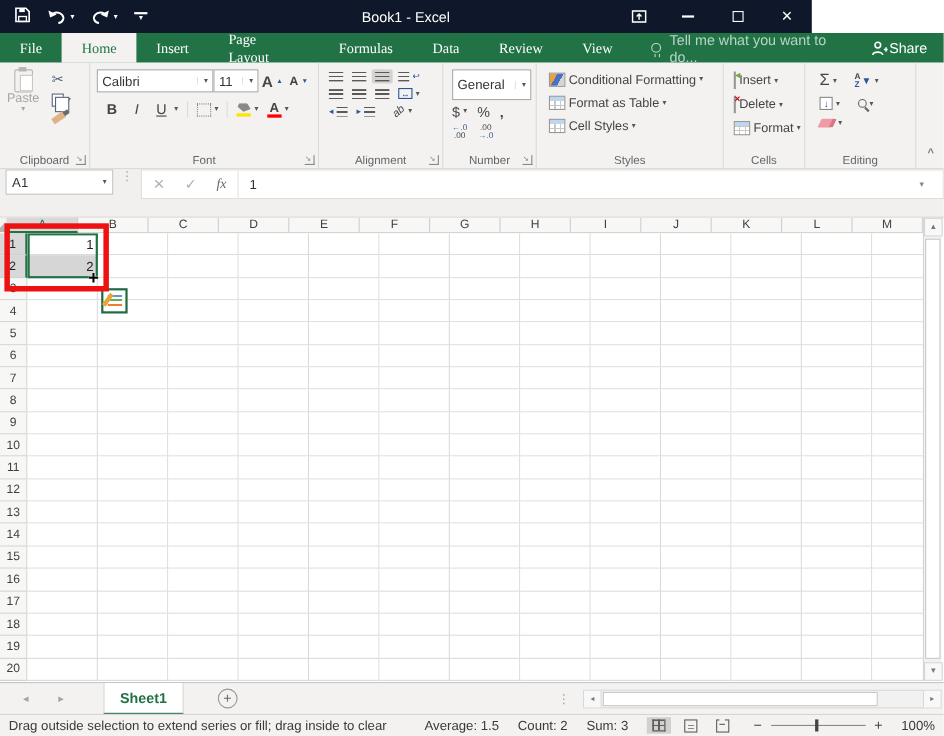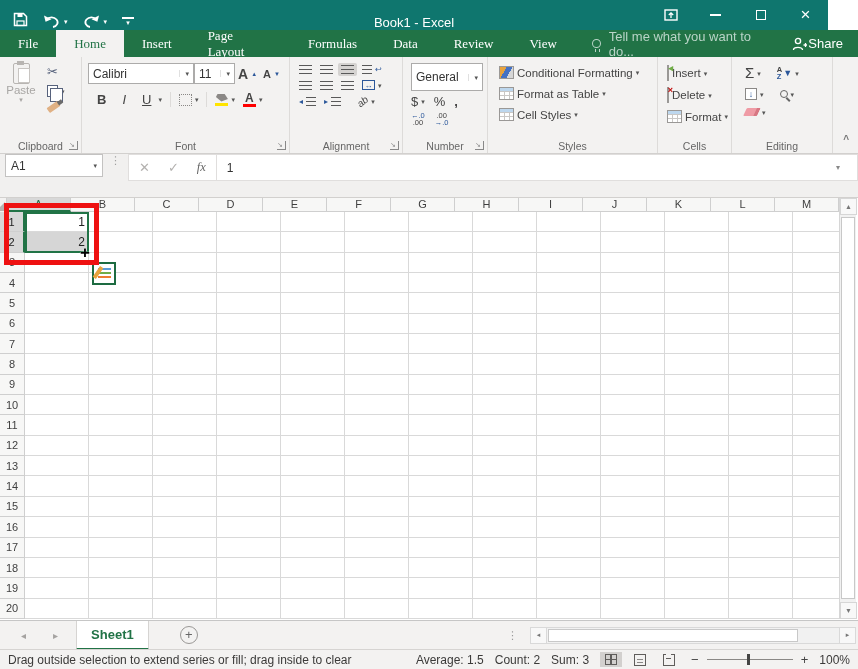--- a/index.html
+++ b/index.html
@@ -1,22 +1,22 @@
 <!DOCTYPE html>
 <html><head>
 <meta charset="utf-8">
 <style>
   * { margin:0; padding:0; box-sizing:border-box; }
   html,body { width:858px; height:669px; }
   body { font-family:"Liberation Sans", sans-serif; font-size:12px; color:#444;
          background:#fff; overflow:hidden; position:relative; }
 
   
-  .titlebar { position:absolute; left:0; top:0; width:828px; height:30px;
-              background:#0f766e; display:flex; align-items:flex-end; color:#fff; }
+  .titlebar { position:absolute; left:0; top:0; width:738px; height:30px;
+              background:#0f172a; display:flex; align-items:center; color:#fff; }
   .qat { display:flex; align-items:center; gap:15px; margin-left:13px; z-index:2; }
   .qat-btn { display:flex; align-items:center; gap:4px; }
   .caret-w { font-size:7px; color:#fff; line-height:1; }
   .qat-custom { width:12px; border-top:2px solid #fff; padding-top:1px;
                 text-align:center; font-size:7px; line-height:5px; }
   .title-text { position:absolute; left:0; right:0; text-align:center; font-size:13px; }
   .winctrl { margin-left:auto; display:flex; align-items:center; height:30px; z-index:2; }
   .winbtn { width:45px; height:30px; display:flex; align-items:center; justify-content:center;
             font-size:14px; color:#fff; }
   .ico-maxbox { width:10px; height:10px; border:1.4px solid #fff; }
@@ -179,38 +179,38 @@
   .vs-btn { width:17px; height:17px; border:1px solid #d6d6d6; background:#f8f8f8; color:#777;
             font-size:7px; display:flex; align-items:center; justify-content:center; }
   .vs-thumb { position:absolute; top:19px; left:1px; width:14px; height:382px;
               background:#fff; border:1px solid #c8c8c8; }
   .vs-down { position:absolute; bottom:0; }
 
   
   .sheetbar { position:absolute; top:620px; left:0; width:858px; height:29px; background:#f3f2f1;
               border-top:1px solid #c6c6c6; display:flex; align-items:center; font-size:13px; }
   .snav { display:flex; gap:27px; padding-left:21px; color:#a5a3a1; font-size:10px; }
-  .stab { margin-left:18px; height:29px; padding:0 14px; background:#fff; display:flex; align-items:center;
+  .stab { margin-left:36px; height:29px; padding:0 14px; background:#fff; display:flex; align-items:center;
           color:#217346; font-weight:bold; border-bottom:2px solid #217346;
           border-left:1px solid #d6d4d2; border-right:1px solid #d6d4d2; }
   .addsheet { margin-left:31px; width:18px; height:18px; border:1px solid #9a9896; border-radius:50%;
               color:#666; font-size:13px; line-height:16px; text-align:center; }
   .sb-dots { margin-left:auto; color:#999; font-size:11px; }
   .hscroll { margin:0 2px 0 12px; width:326px; height:17px; background:#f1f1f1; border:1px solid #d9d9d9;
              display:flex; align-items:center; position:relative; }
   .hs-btn { width:16px; height:15px; border-right:1px solid #d9d9d9; color:#777; font-size:7px;
             display:flex; align-items:center; justify-content:center; background:#f8f8f8; }
   .hs-btn.r { border-right:none; border-left:1px solid #d9d9d9; margin-left:auto; }
   .hs-thumb { width:250px; height:13px; background:#fff; border:1px solid #c8c8c8; margin-left:1px; }
 
   
   .statusbar { position:absolute; top:649px; left:0; width:858px; height:20px; background:#f3f2f1;
                border-top:1px solid #d6d4d2; display:flex; align-items:center; font-size:12px;
                color:#3b3a39; padding:0 8px; }
-  .st-right { margin-left:auto; display:flex; align-items:center; gap:11px; }
+  .st-right { margin-left:auto; display:flex; align-items:center; gap:17px; }
   .viewbtns { display:flex; gap:7px; align-items:center; }
   .vb { padding:2px 5px; display:flex; align-items:center; }
   .vb.active { background:#d2d0ce; }
   .ico-gridview { width:12px; height:11px;
     background:repeating-linear-gradient(to bottom,#5f5d5b 0 1.4px,transparent 1.4px 4.8px),
                repeating-linear-gradient(to right,#5f5d5b 0 1.4px,transparent 1.4px 5.3px);
     border-right:1.4px solid #5f5d5b; border-bottom:1.4px solid #5f5d5b; }
   .ico-pagelayout { width:12px; height:12px; border:1.3px solid #5f5d5b; background:
     repeating-linear-gradient(to bottom, transparent 0 2px, #8a8886 2px 3px) content-box; padding:2px; }
   .ico-pagebreak { width:12px; height:12px; border:1.3px solid #5f5d5b; position:relative; }

